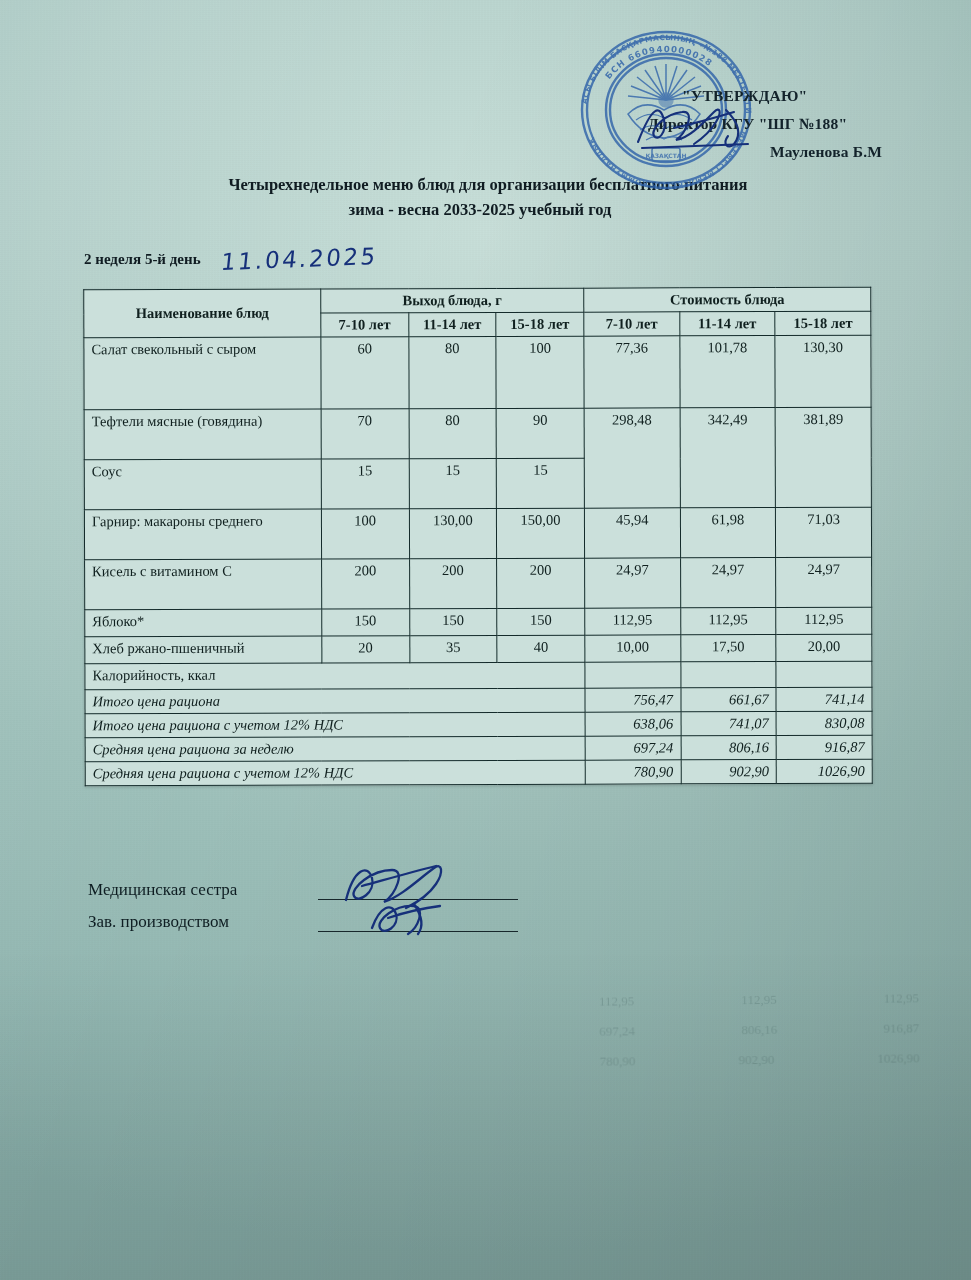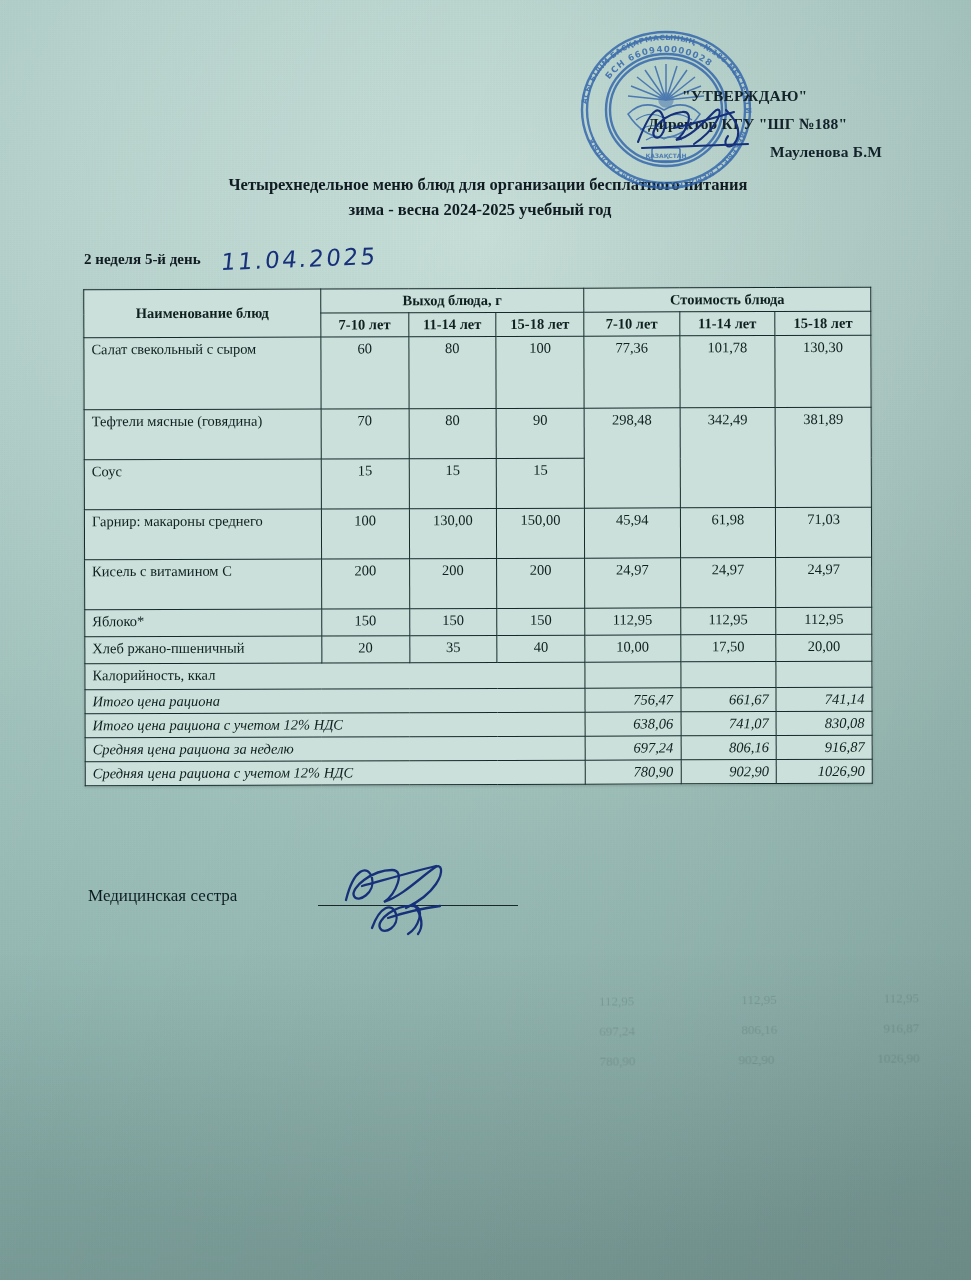--- a/index.html
+++ b/index.html
@@ -181,21 +181,21 @@
   
   #signatures {
     position: absolute;
     left: 88px; top: 874px;
     font-size: 17px;
     color: #0e1d22;
     z-index: 2;
   }
   #signatures .row {
     display: flex;
-    align-items: flex-end;
+    align-items: center;
     gap: 20px;
     height: 32px;
   }
   #signatures .lbl { width: 210px; }
   #signatures .line {
     width: 200px;
     border-bottom: 1.7px solid #17272b;
     height: 19px;
   }
   #sig-scribble {
@@ -299,21 +299,21 @@
         <path d="M 8,44 C 22,8 30,6 34,22 C 37,34 28,44 24,38 C 20,32 34,16 52,14 C 66,12 56,36 46,42 C 60,40 74,24 84,14 C 90,8 92,14 86,24 C 80,34 70,42 64,46"></path>
         <path d="M 44,30 C 62,26 84,20 104,14"></path>
         <path d="M 96,12 C 108,24 112,36 104,46 C 98,52 92,46 98,38"></path>
         <path d="M 12,50 L 118,46"></path>
       </g>
     </svg>
   </div>
 
   <div id="title">
     <div class="l1">Четырехнедельное меню блюд для организации бесплатного питания</div>
-    <div class="l3">зима - весна 2024-2025 учебный год</div>
+    <div class="l3">зима - весна 2033-2025 учебный год</div>
   </div>
 
   <div id="weekday">
     <span>2 неделя 5-й день</span>
     <span class="hand">11.04.2025</span>
   </div>
 
   <table id="menu-table">
     <thead>
       <tr>
@@ -430,20 +430,24 @@
         <td class="val">1026,90</td>
       </tr>
     </tbody>
   </table>
 
   <div id="signatures">
     <div class="row">
       <span class="lbl">Медицинская сестра</span>
       <span class="line"></span>
     </div>
+    <div class="row">
+      <span class="lbl">Зав. производством</span>
+      <span class="line"></span>
+    </div>
   </div>
 
   <div id="sig-scribble">
     <svg viewBox="0 0 230 86" xmlns="http://www.w3.org/2000/svg">
       <g fill="none" stroke="#16307a" stroke-width="2.3" stroke-linecap="round">
         <path d="M 36,38 C 44,6 58,2 62,16 C 66,30 48,42 44,34 C 40,26 62,8 82,8 C 96,8 86,32 74,40 C 92,34 110,16 124,6 C 132,0 134,10 126,22 C 118,34 104,42 96,46"></path>
         <path d="M 52,24 C 74,18 102,10 126,4"></path>
         <path d="M 62,66 C 70,44 82,40 86,52 C 90,64 74,74 70,66 C 66,58 86,42 104,44 C 116,46 108,66 98,72"></path>
         <path d="M 78,56 C 96,50 114,46 130,44"></path>
         <path d="M 104,42 C 112,54 114,64 108,72"></path>

